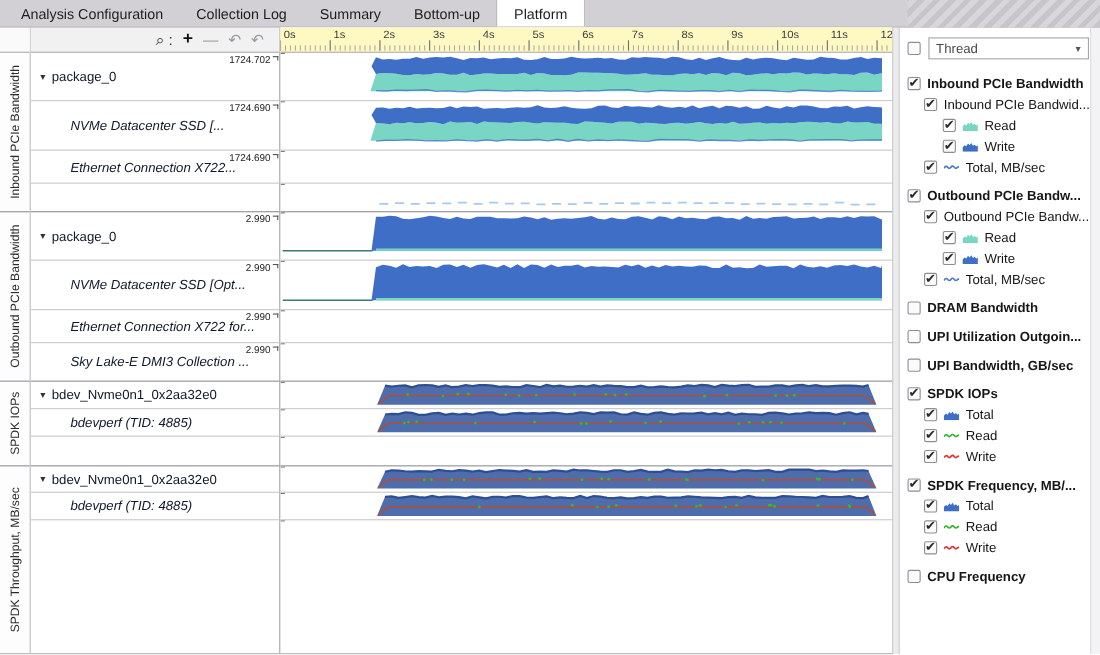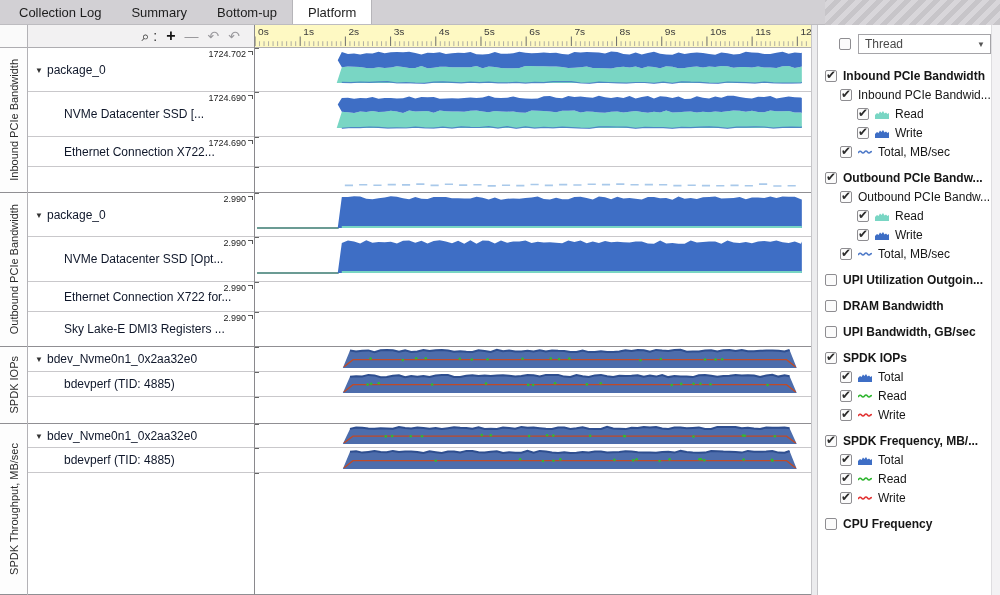--- a/index.html
+++ b/index.html
@@ -32,47 +32,48 @@
   .rulerwrap { height:23px; border-bottom:1px solid #aeadb1; background:#fef9c3; }
   .rulerwrap svg { display:block; width:100%; height:100%; }
 
   .groupcell { border-bottom:1px solid #908f93; display:flex; align-items:center; justify-content:center; }
   .groupcell span { writing-mode:vertical-rl; transform:rotate(180deg); font-size:11px; color:#2b2b2b; white-space:nowrap; }
 
   .row { position:relative; border-bottom:1px solid #c9c8cb; overflow:hidden; }
   .row.glast { border-bottom:1px solid #908f93; }
   .row .tri { position:absolute; left:7px; top:50%; transform:translateY(-50%); font-size:8px; color:#333; }
   .row .lbl { position:absolute; left:19px; top:50%; transform:translateY(-50%); font-size:12px; color:#0f172a; white-space:nowrap; }
-  .row .lbl.ind { left:36px; }
+  .row .lbl.ind { left:36px;font-style:italic; }
   .row .val { position:absolute; right:8px; top:1px; font-size:9px; color:#222; }
   .row .vtick { position:absolute; right:1px; top:3px; width:5px; height:4px; border-top:1px solid #555; border-left:1px solid #555; }
   .crow { position:relative; border-bottom:1px solid #c9c8cb; overflow:hidden; }
   .crow.glast { border-bottom:1px solid #908f93; }
   .crow svg { position:absolute; inset:0; width:100%; height:100%; display:block; }
   .crow .ltick { position:absolute; left:0; top:0; width:4px; border-top:1px solid #666; }
 
   
-  .filterrow { display:flex; align-items:center; gap:7px; margin:3px 0 12px 16px; }
+  .filterrow { display:flex; align-items:center; gap:7px; margin:3px 0 12px 2px; }
   .dropdown { position:relative; width:146px; height:20px; border:1px solid #a5a4a8; background:#fff; font-size:12px; color:#4a4a4a; display:flex; align-items:center; padding-left:6px; }
   .dropdown .caret { position:absolute; right:5px; top:5px; font-size:8px; color:#555; }
   .chk { width:12px; height:12px; min-width:12px; border:1px solid #8e8d91; border-radius:2px; background:#fbfbfb; position:relative; }
   .chk.on::after { content:"\2714"; position:absolute; left:0px; top:-3px; font-size:12px; color:#2a2a2a; }
   .litem { display:flex; align-items:center; gap:6px; height:19px; }
   .litem.gap { margin-top:7px; }
   .litem .txt { font-size:12px; color:#161616; white-space:nowrap; }
   .litem.b .txt { font-weight:bold; }
   .litem .licon { display:flex; align-items:center; }
   .lv0 { padding-left:2px; } .lv1 { padding-left:17px; } .lv2 { padding-left:34px; }
 </style>
 </head>
 <body>
 
 <div class="app">
   <div class="tabbar">
     <div class="tabs">
+        <div class="tab">Analysis Configuration</div>
         <div class="tab">Collection Log</div>
         <div class="tab">Summary</div>
         <div class="tab">Bottom-up</div>
         <div class="tab active">Platform</div>
       </div>
     <div class="stripes"></div>
   </div>
   <div class="main">
     <div class="stripcol">
       <div class="corner"></div>
@@ -124,21 +125,21 @@
           <span class="lbl ind">NVMe Datacenter SSD [Opt...</span>
           <span class="val">2.990</span>
           <span class="vtick" style="border-left: none; border-right: 1px solid rgb(85, 85, 85);"></span>
         </div>
         <div class="row" style="height: 30px;">
           <span class="lbl ind">Ethernet Connection X722 for...</span>
           <span class="val">2.990</span>
           <span class="vtick" style="border-left: none; border-right: 1px solid rgb(85, 85, 85);"></span>
         </div>
         <div class="row glast" style="height: 35px;">
-          <span class="lbl ind">Sky Lake-E DMI3 Registers ...</span>
+          <span class="lbl ind">Sky Lake-E DMI3 Collection ...</span>
           <span class="val">2.990</span>
           <span class="vtick" style="border-left: none; border-right: 1px solid rgb(85, 85, 85);"></span>
         </div>
         <div class="row" style="height: 25px;">
           <span class="tri">▼</span>
           <span class="lbl">bdev_Nvme0n1_0x2aa32e0</span>
         </div>
         <div class="row" style="height: 25px;">
           <span class="lbl ind">bdevperf (TID: 4885)</span>
         </div>
@@ -523,25 +524,25 @@
             <span class="chk on"></span>
             <span class="licon">
               <svg width="14" height="10" viewBox="0 0 14 10">
                 <path d="M0 6 Q2 3 3.5 5 Q5 7 6.5 5 Q8 3 9.5 5 Q11 7 12.5 5 L14 4.5" fill="none" stroke="#4f7ac8" stroke-width="1.5"></path>
               </svg>
             </span>
             <span class="txt">Total, MB/sec</span>
           </div>
           <div class="litem lv0 b gap">
             <span class="chk"></span>
-            <span class="txt">UPI Utilization Outgoin...</span>
+            <span class="txt">DRAM Bandwidth</span>
           </div>
           <div class="litem lv0 b gap">
             <span class="chk"></span>
-            <span class="txt">DRAM Bandwidth</span>
+            <span class="txt">UPI Utilization Outgoin...</span>
           </div>
           <div class="litem lv0 b gap">
             <span class="chk"></span>
             <span class="txt">UPI Bandwidth, GB/sec</span>
           </div>
           <div class="litem lv0 b gap">
             <span class="chk on"></span>
             <span class="txt">SPDK IOPs</span>
           </div>
           <div class="litem lv1">

